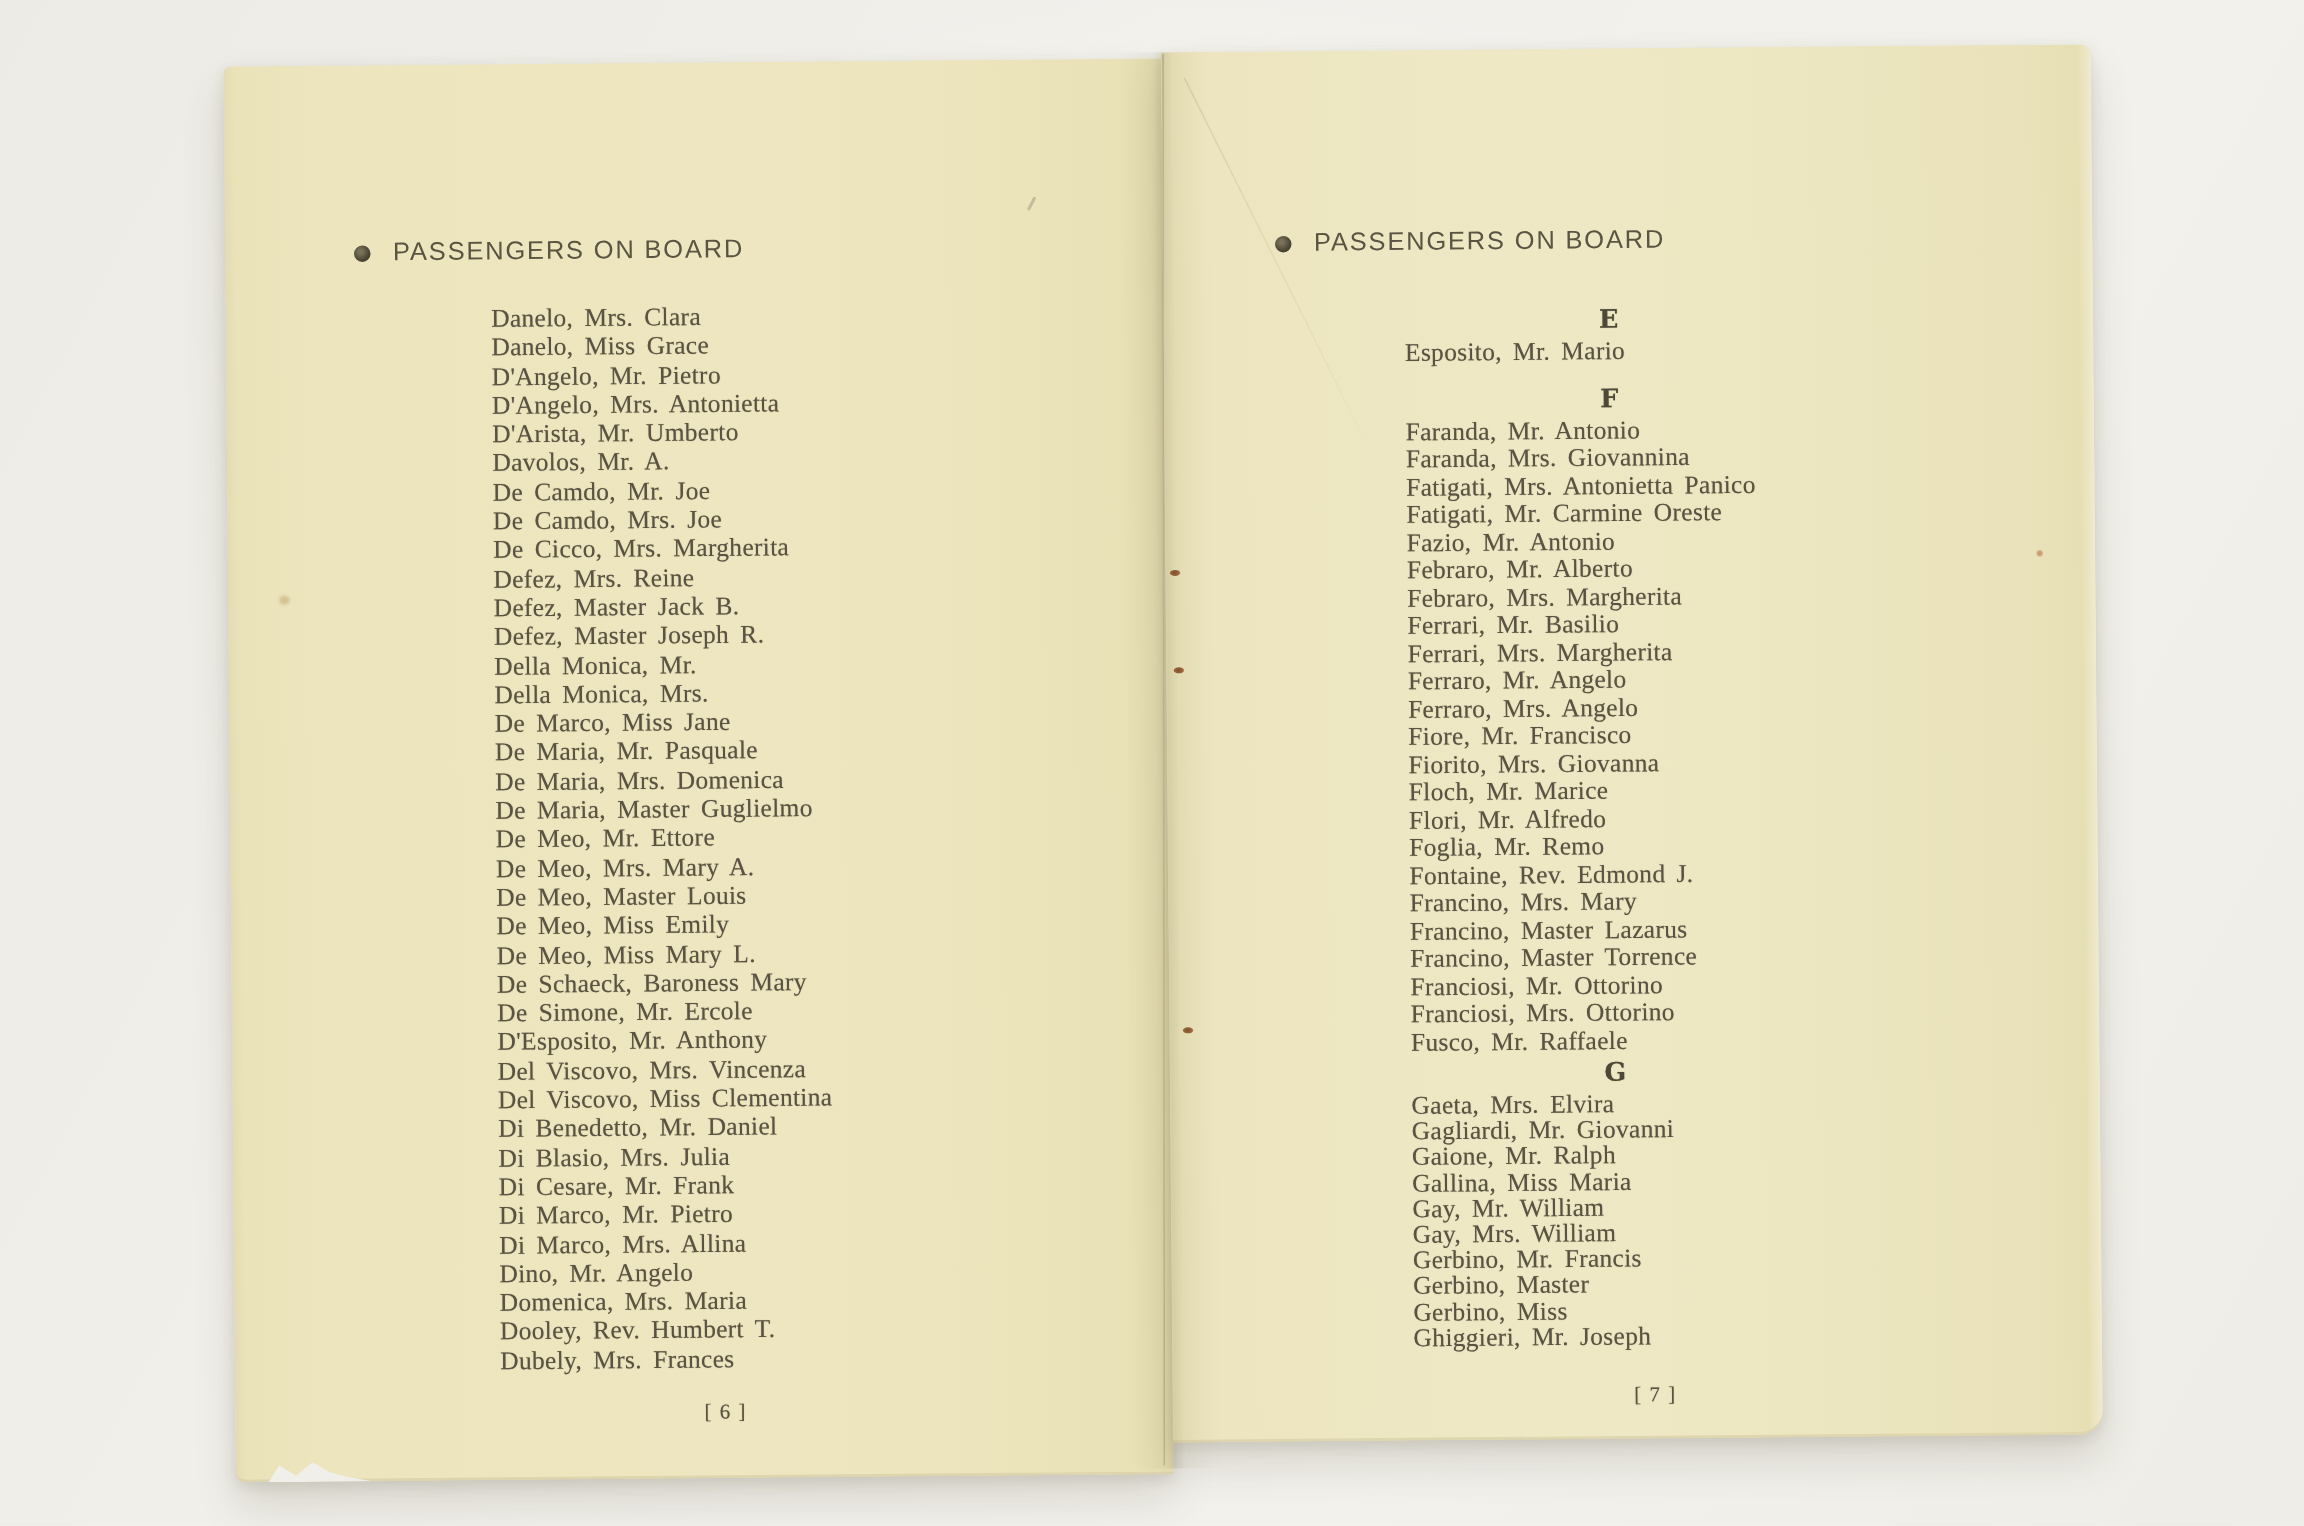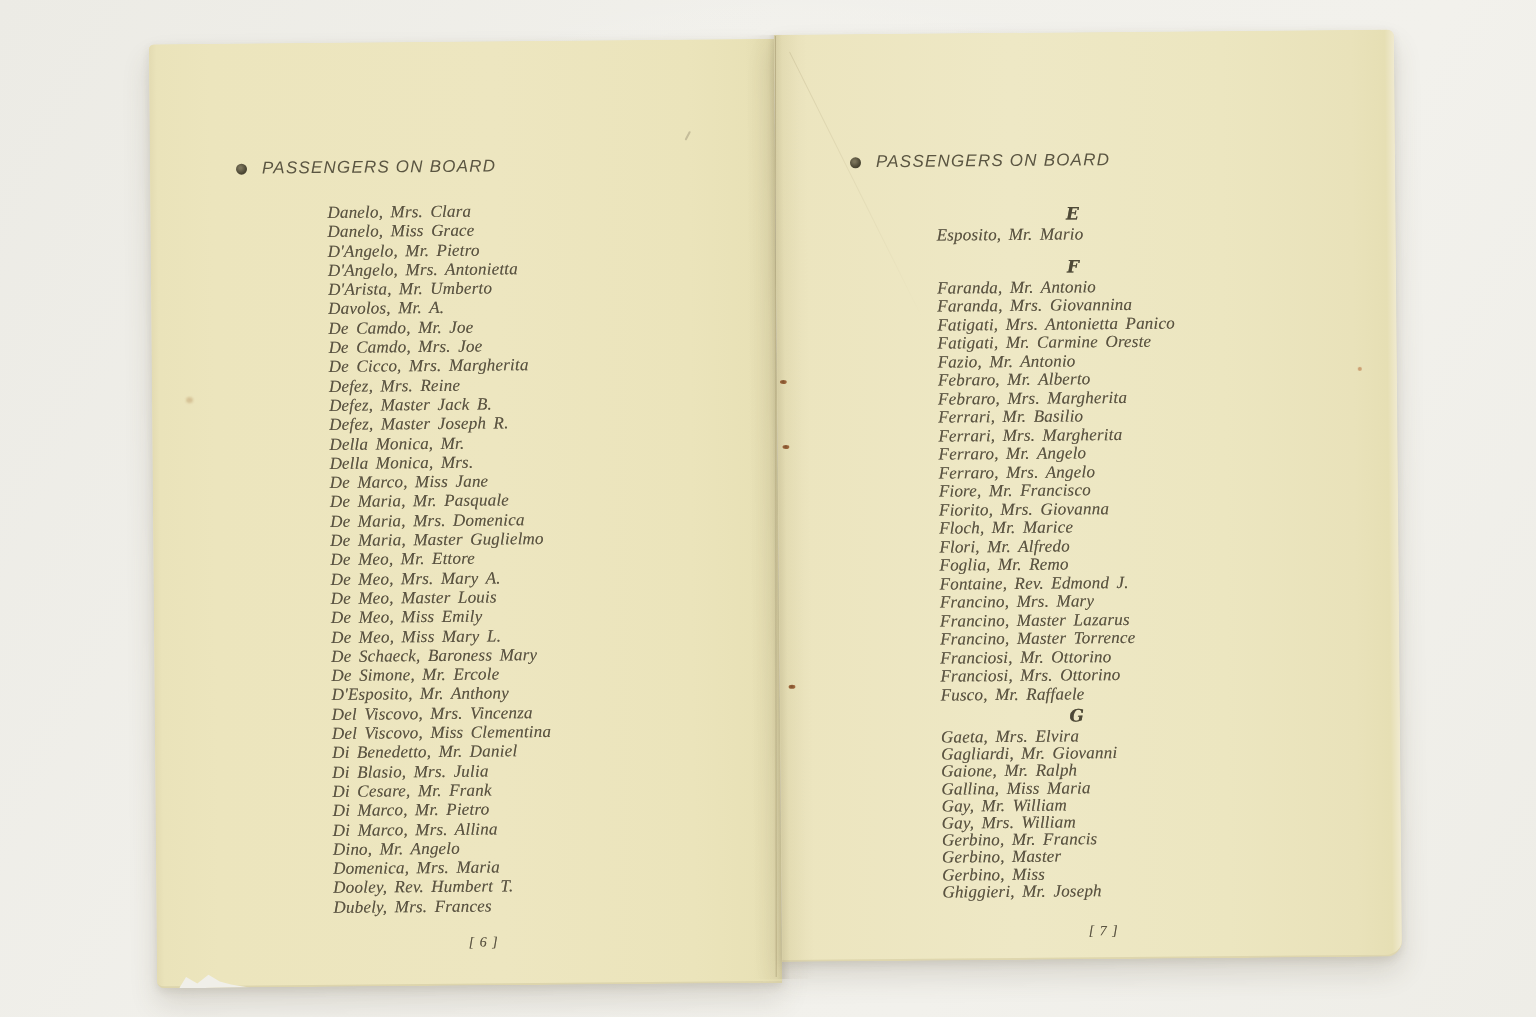--- a/index.html
+++ b/index.html
@@ -8,21 +8,20 @@
     overflow: hidden;
     font-family: "Liberation Serif", serif;
   }
   .backdrop {
     position: absolute; left: 0; top: 0;
     width: 1536px; height: 1017px;
     background:
       radial-gradient(ellipse at 52% 42%, rgba(255,255,255,.45) 0%, rgba(255,255,255,0) 55%),
       linear-gradient(118deg, #ecebe5 0%, #f1f0eb 38%, #f2f1ec 70%, #eeede7 100%);
     background-color: var(--backdrop, #f0efe9);
-    font-style: italic;
   }
   .booklet {
     position: absolute; left: 153px; top: 34px;
     width: 1245px; height: 947px;
     transform: rotate(-0.5deg);
     transform-origin: 50% 50%;
   }
   .page {
     position: absolute;
     background-color: var(--page, #ece5bd);

